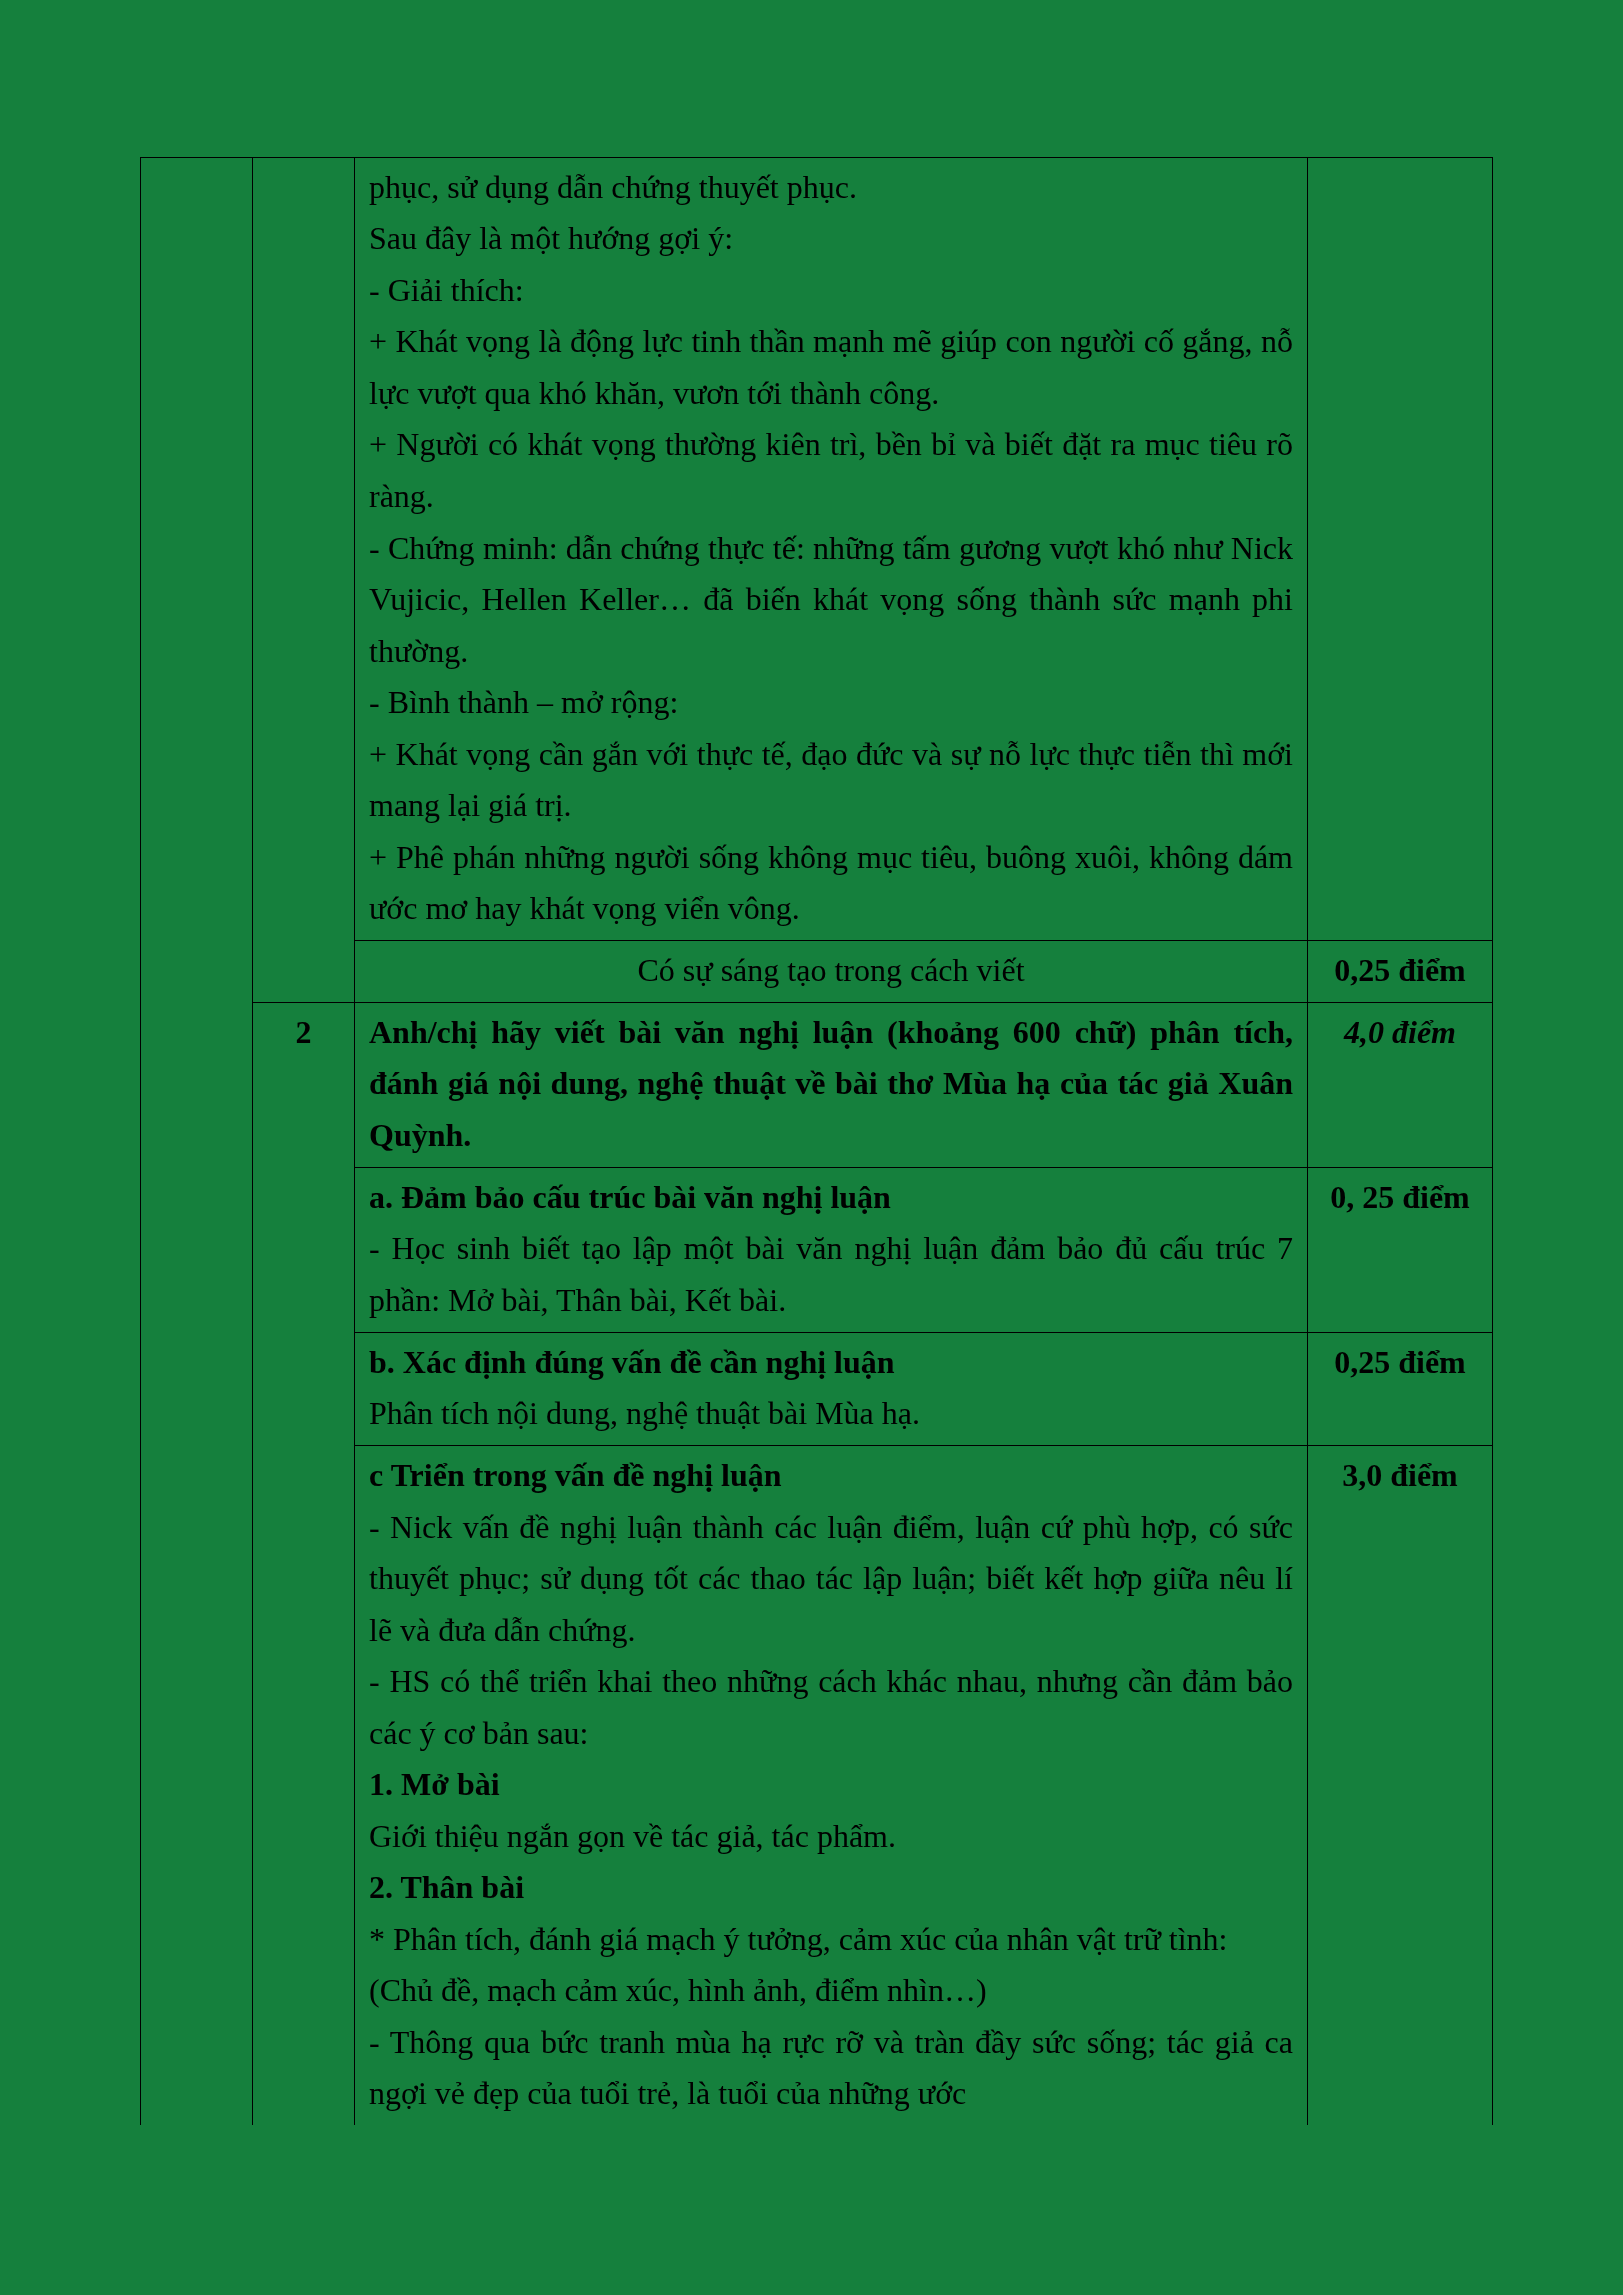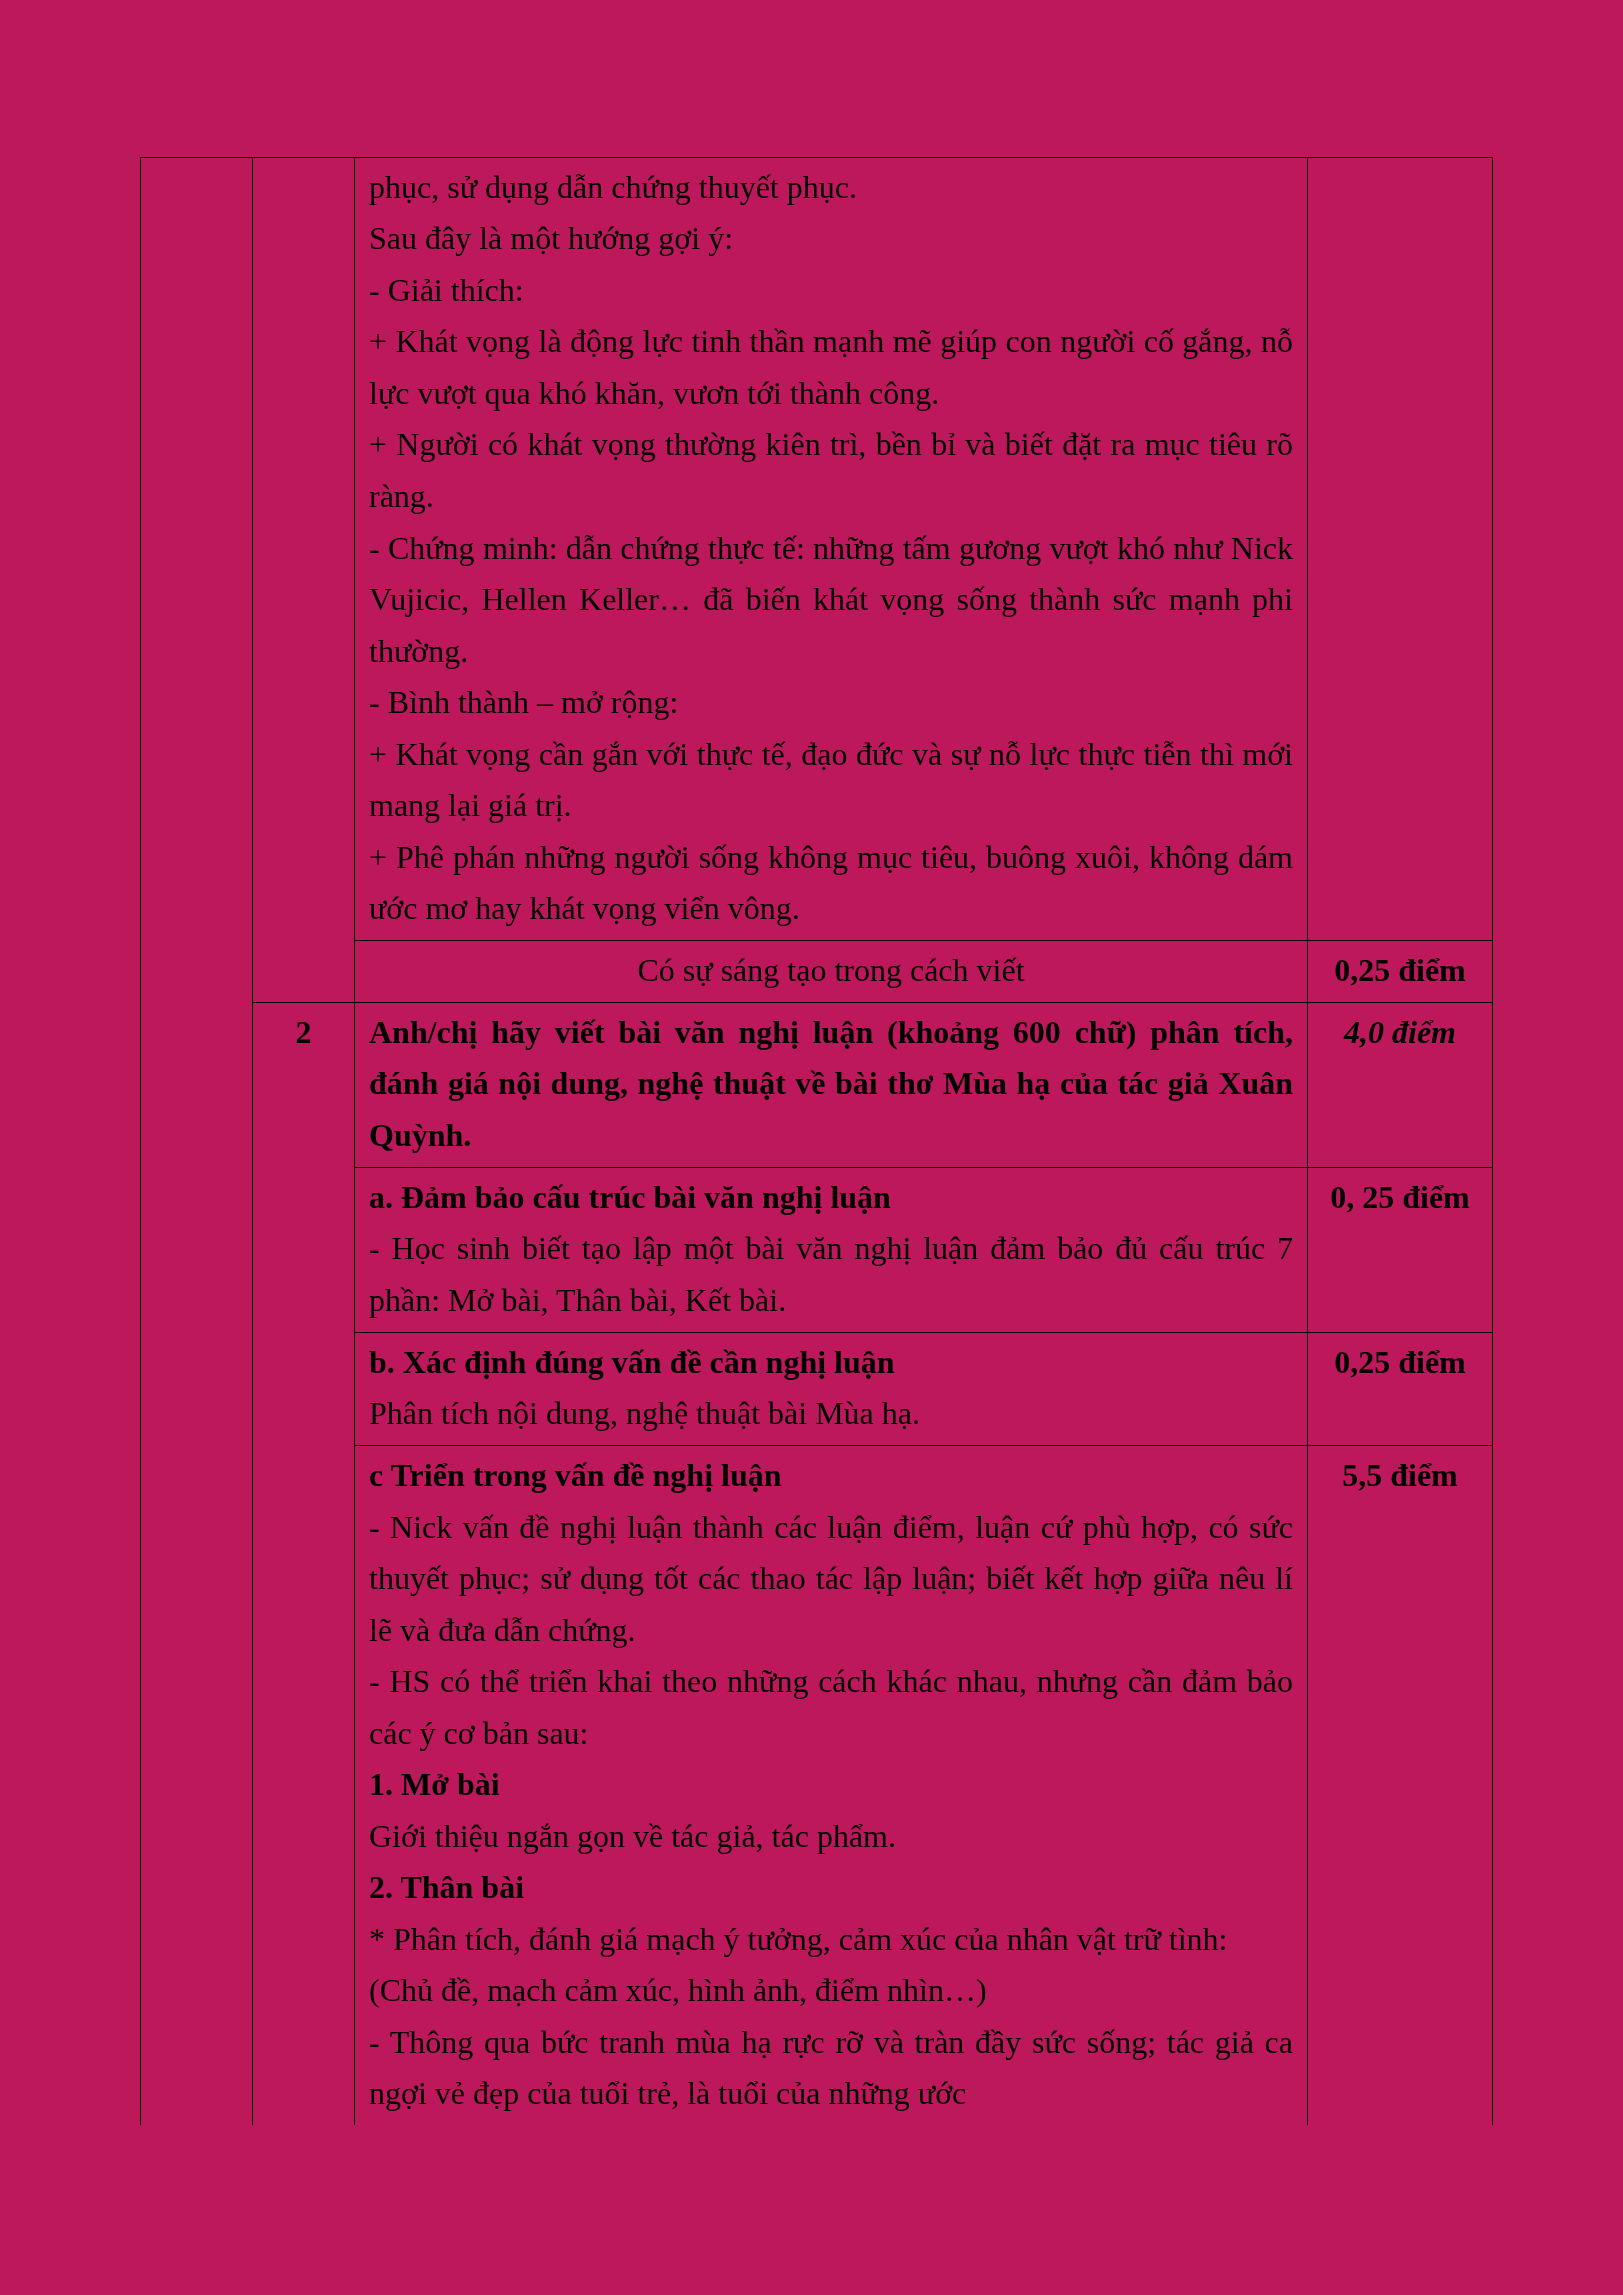--- a/index.html
+++ b/index.html
@@ -4,21 +4,21 @@
 <style>
   html, body {
     margin: 0;
     padding: 0;
     background: #ffffff;
   }
   .page {
     position: relative;
     width: 1623px;
     height: 2295px;
-    background: #be185d;
+    background: #15803d;
     color: #000000;
     font-family: "Liberation Serif", "DejaVu Serif", serif;
     overflow: hidden;
   }
   .table-clip {
     position: absolute;
     left: 140px;
     top: 157px;
     width: 1355px;
     height: 2138px;
@@ -121,19 +121,19 @@
               <p class="para bold">c Triển trong vấn đề nghị luận</p>
               <p class="para">- Nick vấn đề nghị luận thành các luận điểm, luận cứ phù hợp, có sức thuyết phục; sử dụng tốt các thao tác lập luận; biết kết hợp giữa nêu lí lẽ và đưa dẫn chứng.</p>
               <p class="para">- HS có thể triển khai theo những cách khác nhau, nhưng cần đảm bảo các ý cơ bản sau:</p>
               <p class="para bold">1. Mở bài</p>
               <p class="para">Giới thiệu ngắn gọn về tác giả, tác phẩm.</p>
               <p class="para bold">2. Thân bài</p>
               <p class="para">* Phân tích, đánh giá mạch ý tưởng, cảm xúc của nhân vật trữ tình:</p>
               <p class="para">(Chủ đề, mạch cảm xúc, hình ảnh, điểm nhìn…)</p>
               <p class="para">- Thông qua bức tranh mùa hạ rực rỡ và tràn đầy sức sống; tác giả ca ngợi vẻ đẹp của tuổi trẻ, là tuổi của những ước</p>
             </td>
-          <td class="points">5,5 điểm</td>
+          <td class="points">3,0 điểm</td>
         </tr>
       </tbody>
     </table>
   </div>
 </div>
 
 
 </body></html>

